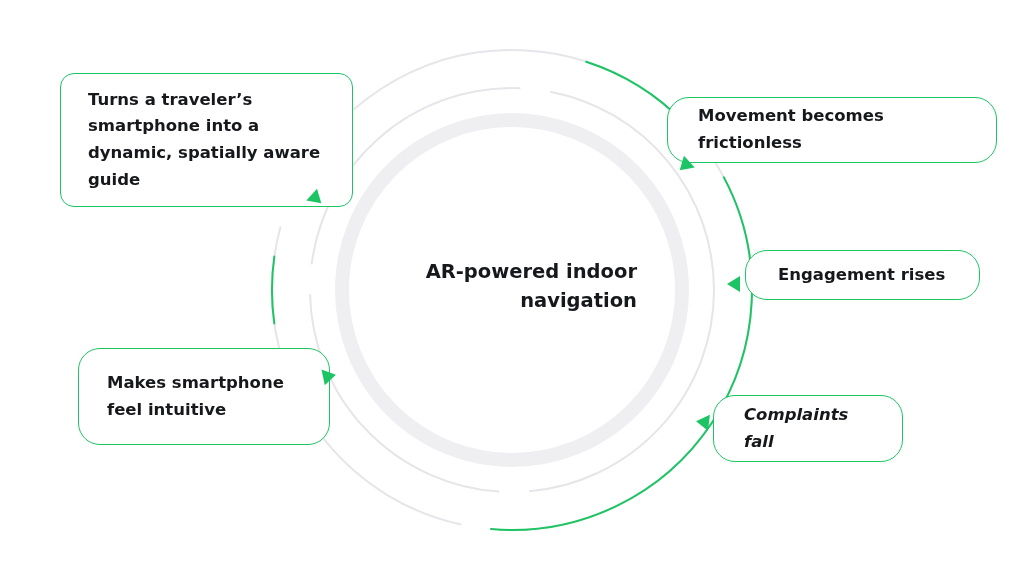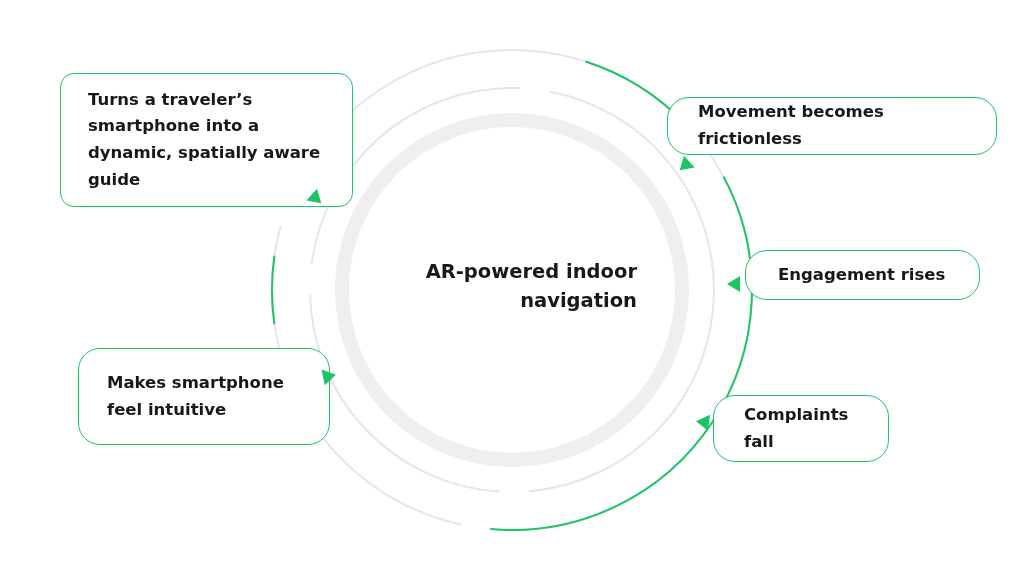--- a/index.html
+++ b/index.html
@@ -70,31 +70,31 @@
     <path d="M 274.3 323.4 A 240 240 0 0 1 274.3 256.6" fill="none" stroke="var(--accent-green)" stroke-width="2" stroke-linecap="round"></path>
   </svg>
 
   <div class="center-title">AR-powered indoor navigation</div>
 
   <div class="callout" style="left:60px;top:73px;width:293px;height:134px;padding:22px 27px;border-radius:14px;">
     <div class="txt">Turns a traveler’s smartphone into a dynamic, spatially aware guide</div>
   </div>
   <div class="tri" style="left:310px;top:191px;transform:rotate(42deg);"></div>
 
-  <div class="callout" style="left:667px;top:97px;width:330px;height:58px;padding:0 30px;">
+  <div class="callout" style="left:667px;top:97px;width:330px;height:66px;padding:0 30px;">
     <div class="txt">Movement becomes frictionless</div>
   </div>
   <div class="tri" style="left:678px;top:158px;transform:rotate(138deg);"></div>
 
   <div class="callout" style="left:745px;top:250px;width:235px;height:50px;padding:3px 32px;">
     <div class="txt">Engagement rises</div>
   </div>
   <div class="tri" style="left:727px;top:276px;transform:rotate(180deg);"></div>
 
-  <div class="callout" style="left:713px;top:395px;width:176px;height:67px;padding:17px 30px;">
+  <div class="callout" style="left:713px;top:395px;width:190px;height:67px;padding:17px 30px;font-style:italic;">
     <div class="txt">Complaints fall</div>
   </div>
   <div class="tri" style="left:696px;top:414px;transform:rotate(187deg);"></div>
 
   <div class="callout" style="left:78px;top:348px;width:252px;height:97px;padding:20px 28px;">
     <div class="txt">Makes smartphone feel intuitive</div>
   </div>
   <div class="tri" style="left:323px;top:368px;transform:rotate(-12deg);"></div>
 
 </div>

